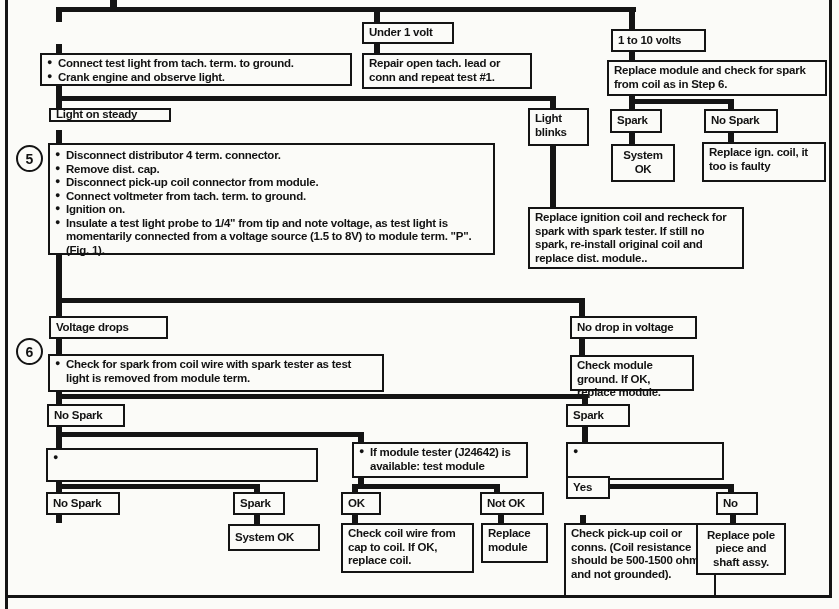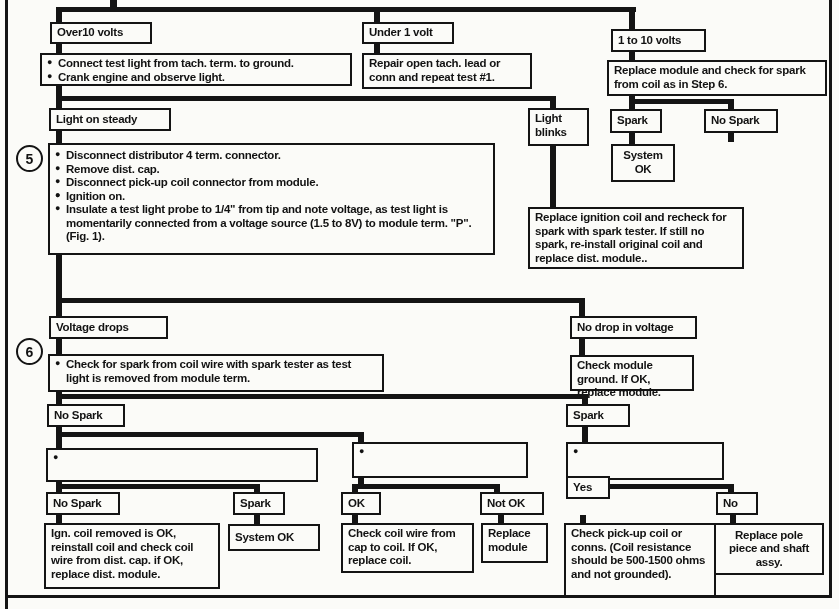--- a/index.html
+++ b/index.html
@@ -27,23 +27,20 @@
   <div class="frame" style="left:5px;top:0;width:3px;height:609px"></div>
   <div class="frame" style="left:829px;top:0;width:3px;height:598px"></div>
   <div class="frame" style="left:5px;top:595px;width:827px;height:3px"></div>
 
   <i class="lv" style="left:110px;top:0;width:7px;height:12px"></i>
   <i class="lh" style="left:56px;top:7px;width:580px"></i>
   <i class="lv" style="left:56px;top:7px;height:15px"></i>
   <i class="lv" style="left:374px;top:7px;height:15px"></i>
   <i class="lv" style="left:629px;top:7px;height:22px"></i>
 
-  <div class="node lbl nw" style="left:50px;top:22px;width:102px;height:22px">
-      <span>Over10 volts</span>
-    </div>
   <div class="node lbl nw" style="left:362px;top:22px;width:92px;height:22px">
       <span>Under 1 volt</span>
     </div>
   <div class="node lbl nw" style="left:611px;top:29px;width:95px;height:23px">
       <span>1 to 10 volts</span>
     </div>
 
   <i class="lv" style="left:56px;top:44px;height:9px"></i>
   <i class="lv" style="left:374px;top:44px;height:9px"></i>
   <i class="lv" style="left:629px;top:52px;height:8px"></i>
@@ -52,50 +49,51 @@
     <div class="li"><span class="b">●</span><span>Connect test light from tach. term. to ground.</span></div>
     <div class="li"><span class="b">●</span><span>Crank engine and observe light.</span></div>
   </div>
   <div class="node" style="left:362px;top:53px;width:170px;height:36px"><span>Repair open tach. lead or conn and repeat test #1.</span></div>
   <div class="node" style="left:607px;top:60px;width:220px;height:36px"><span>Replace module and check for spark from coil as in Step 6.</span></div>
 
   <i class="lv" style="left:56px;top:86px;height:22px"></i>
   <i class="lh" style="left:56px;top:96px;width:500px"></i>
   <i class="lv" style="left:550px;top:96px;height:12px"></i>
 
-  <div class="node lbl nw" style="left:49px;top:108px;width:122px;height:23px">
+  <div class="node lbl nw" style="left:49px;top:108px;width:122px;height:14px">
       <span>Light on steady</span>
     </div>
   <div class="node" style="left:528px;top:108px;width:61px;height:38px"><span>Light blinks</span></div>
 
   <i class="lv" style="left:629px;top:96px;height:8px"></i>
   <i class="lh" style="left:629px;top:99px;width:105px"></i>
   <i class="lv" style="left:629px;top:99px;height:10px"></i>
   <i class="lv" style="left:728px;top:99px;height:10px"></i>
   <div class="node lbl nw" style="left:610px;top:109px;width:52px;height:24px">
       <span>Spark</span>
     </div>
   <div class="node lbl nw" style="left:704px;top:109px;width:74px;height:24px">
       <span>No Spark</span>
     </div>
   <i class="lv" style="left:629px;top:133px;height:11px"></i>
   <i class="lv" style="left:728px;top:133px;height:9px"></i>
   <div class="node ctr" style="left:611px;top:144px;width:64px;height:38px">
       <span>System OK</span>
     </div>
+  <div class="node" style="left:702px;top:142px;width:124px;height:40px"><span>Replace ign. coil, it too is faulty</span></div>
 
   <i class="lv" style="left:56px;top:130px;height:13px"></i>
   <div class="circ" style="left:16px;top:145px">
       <span>5</span>
     </div>
   <div class="node" style="left:48px;top:143px;width:447px;height:112px;padding-top:4px">
     <div class="li"><span class="b">●</span><span>Disconnect distributor 4 term. connector.</span></div>
     <div class="li"><span class="b">●</span><span>Remove dist. cap.</span></div>
     <div class="li"><span class="b">●</span><span>Disconnect pick-up coil connector from module.</span></div>
-    <div class="li"><span class="b">●</span></div>
+    <div class="li"><span class="b">●</span><span>Connect voltmeter from tach. term. to ground.</span></div>
     <div class="li"><span class="b">●</span><span>Ignition on.</span></div>
     <div class="li"><span class="b">●</span><span>Insulate a test light probe to 1/4" from tip and note voltage, as test light is momentarily connected from a voltage source  (1.5  to 8V) to module term. "P". (Fig. 1).</span></div>
   </div>
 
   <i class="lv" style="left:550px;top:146px;height:61px"></i>
   <div class="node" style="left:528px;top:207px;width:216px;height:62px"><span>Replace ignition coil and recheck for spark with spark tester.  If still no spark, re-install original coil and replace dist. module..</span></div>
 
   <i class="lv" style="left:56px;top:255px;height:61px"></i>
   <i class="lh" style="left:56px;top:298px;width:529px"></i>
   <i class="lv" style="left:579px;top:298px;height:18px"></i>
@@ -129,21 +127,21 @@
 
   <i class="lv" style="left:56px;top:427px;height:21px"></i>
   <i class="lh" style="left:56px;top:432px;width:308px"></i>
   <i class="lv" style="left:358px;top:432px;height:10px"></i>
   <i class="lv" style="left:582px;top:427px;height:15px"></i>
 
   <div class="node" style="left:46px;top:448px;width:272px;height:34px">
     <div class="li"><span class="b">●</span></div>
   </div>
   <div class="node" style="left:352px;top:442px;width:176px;height:36px">
-    <div class="li"><span class="b">●</span></div>
+    <div class="li"><span class="b">●</span><span>If module tester (J24642) is available: test module</span></div>
   </div>
   <div class="node" style="left:566px;top:442px;width:158px;height:38px">
     <div class="li"><span class="b">●</span></div>
   </div>
 
   <i class="lv" style="left:56px;top:482px;height:10px"></i>
   <i class="lh" style="left:56px;top:484px;width:204px"></i>
   <i class="lv" style="left:254px;top:484px;height:8px"></i>
 
   <i class="lv" style="left:358px;top:478px;height:10px"></i>
@@ -175,24 +173,23 @@
       <span>No</span>
     </div>
 
   <i class="lv" style="left:56px;top:515px;height:8px"></i>
   <i class="lv" style="left:254px;top:515px;height:9px"></i>
   <i class="lv" style="left:352px;top:515px;height:8px"></i>
   <i class="lv" style="left:498px;top:515px;height:8px"></i>
   <i class="lv" style="left:580px;top:515px;height:8px"></i>
   <i class="lv" style="left:730px;top:515px;height:8px"></i>
 
-  <div class="node" style="left:44px;top:523px;width:176px;height:66px"><span>Ign. coil removed is OK, reinstall coil and check coil wire from dist. cap.  if OK, replace dist. module.</span></div>
   <div class="node lbl nw" style="left:228px;top:524px;width:92px;height:27px">
       <span>System OK</span>
     </div>
   <div class="node" style="left:481px;top:523px;width:67px;height:40px"><span>Replace module</span></div>
   <div class="node" style="left:341px;top:523px;width:133px;height:50px"><span>Check coil wire from cap to coil.  If OK, replace coil.</span></div>
   <div class="node" style="left:564px;top:523px;width:152px;height:74px"><span>Check pick-up coil or conns. (Coil resistance should be 500-1500 ohms and not grounded).</span></div>
-  <div class="node ctr" style="left:714px;top:523px;width:110px;height:52px">
+  <div class="node ctr" style="left:696px;top:523px;width:90px;height:52px">
       <span>Replace pole piece and shaft assy.</span>
     </div>
 
 </div>
 
 </body></html>

